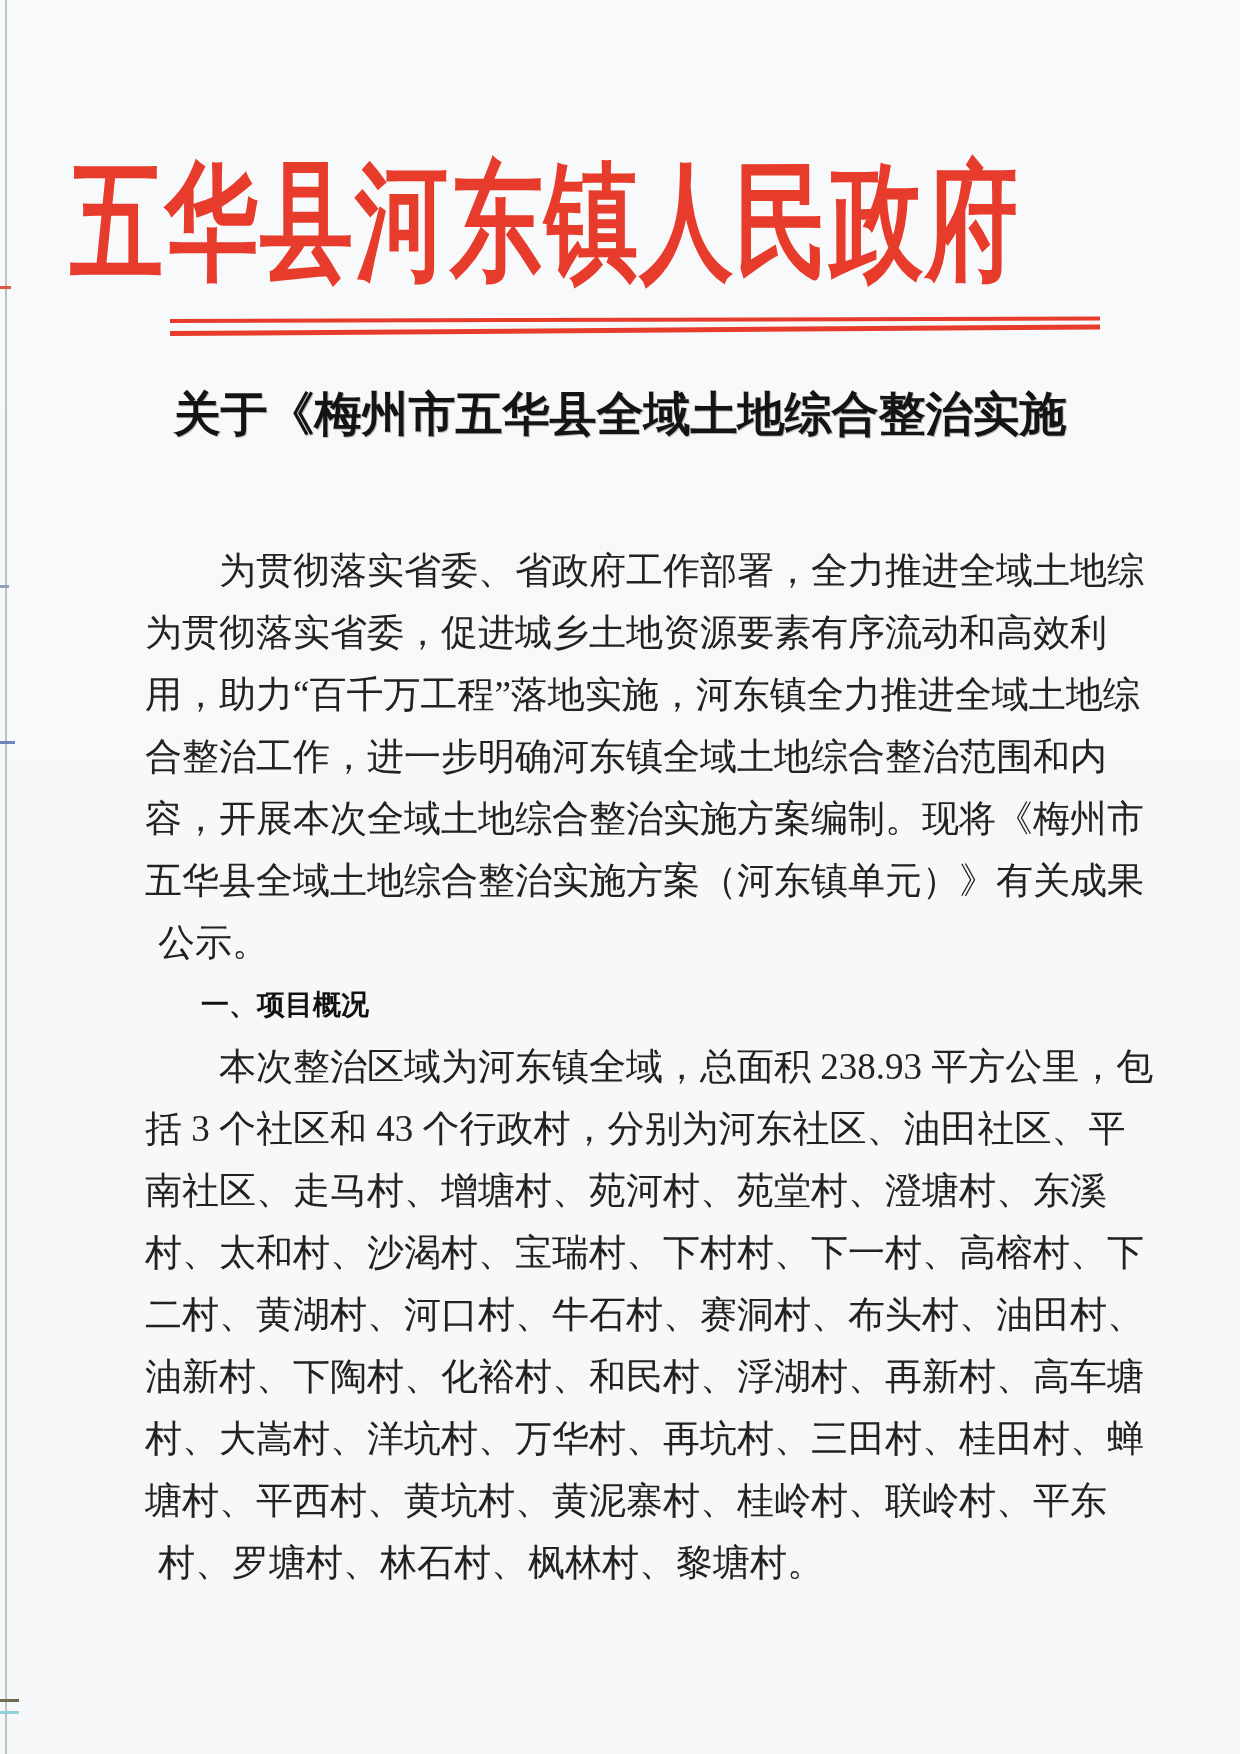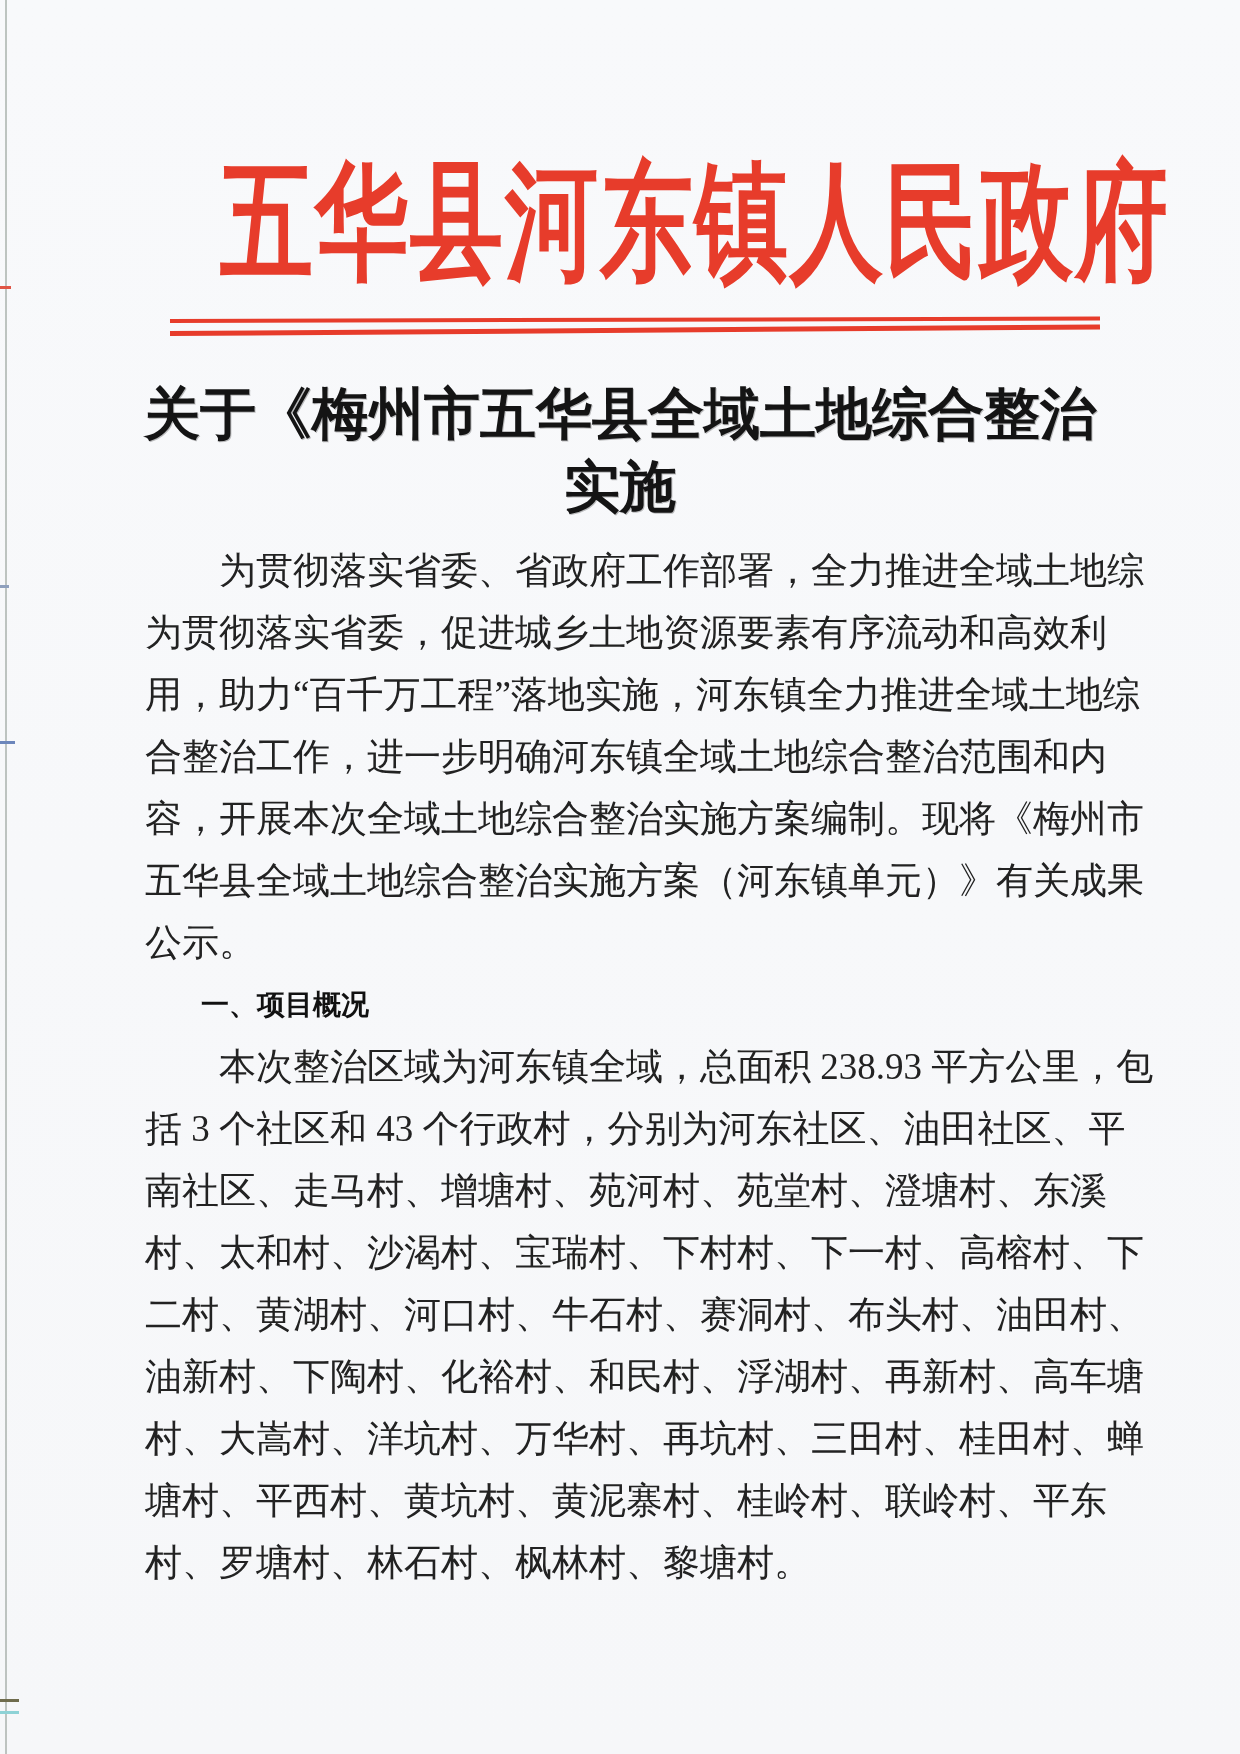--- a/index.html
+++ b/index.html
@@ -16,52 +16,52 @@
   .tick{position:absolute;left:0;height:3px;}
   .tick-red{top:286px;width:11px;background:#e05545;}
   .tick-blue1{top:585px;width:9px;background:#8fa0bd;}
   .tick-blue2{top:741px;width:15px;background:#6c86bb;}
   .tick-olive{top:1699px;width:19px;background:#6f6c4d;}
   .tick-cyan{top:1711px;width:19px;background:#8ed2d6;}
 
   
   .letterhead{
     position:absolute;top:128px;left:70px;width:1100px;height:190px;
-    display:flex;align-items:center;justify-content:flex-end;
+    display:flex;align-items:center;justify-content:flex-start;
   }
   .letterhead-text{
     font-size:93px;font-weight:700;letter-spacing:2px;
     color:var(--header-red,#e73c2b);
     transform:scaleY(1.38);transform-origin:center;
     white-space:nowrap;
   }
   .rule-wrap{position:absolute;left:170px;width:930px;}
   .rule1{top:319px;height:4px;background:var(--header-red,#e73c2b);transform:rotate(-0.15deg);transform-origin:left center;}
   .rule2{top:331px;height:5px;background:var(--header-red,#e73c2b);transform:rotate(-0.4deg);transform-origin:left center;}
 
   
   .doc-title{
     position:absolute;top:378px;left:120px;width:1000px;
     text-align:center;font-weight:700;color:#141414;
-    font-size:56px;line-height:73px;
+    font-size:47px;line-height:73px;
   }
   .doc-title div{text-shadow:1px 1px 0 rgba(0,0,0,.25);}
 
   
   .body-block{
     position:absolute;top:540px;left:145px;width:958px;
     font-size:37px;line-height:62px;color:#222;
   }
   .bline{
     height:62px;white-space:nowrap;
     text-align:justify;text-align-last:justify;
     text-justify:inter-character;
   }
   .bline.indent{text-indent:2em;}
-  .bline.last{text-align-last:left;white-space:normal;}
+  .bline.last{text-align-last:left;white-space:normal;margin-left:13px;}
   .bline.heading{
     text-align-last:left;text-indent:2em;font-weight:700;color:#111;
     font-family:"Liberation Sans","DejaVu Sans",sans-serif;
     font-size:28px;
   }
 </style>
 </head>
 <body>
 
 <div class="page">

